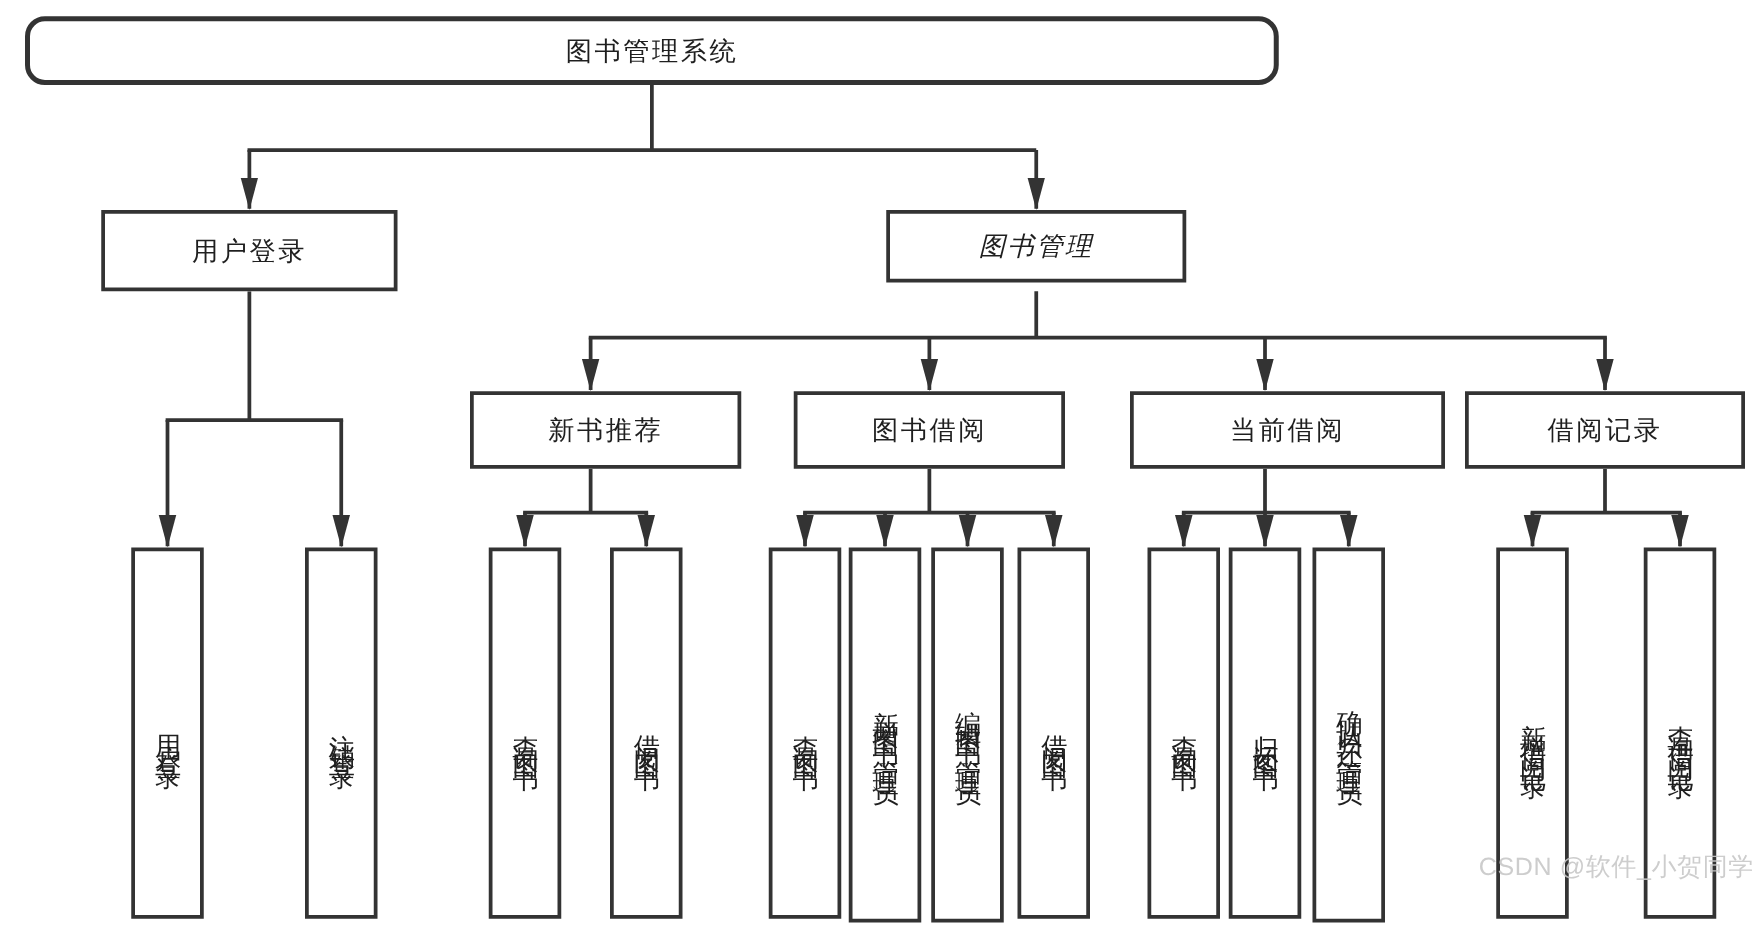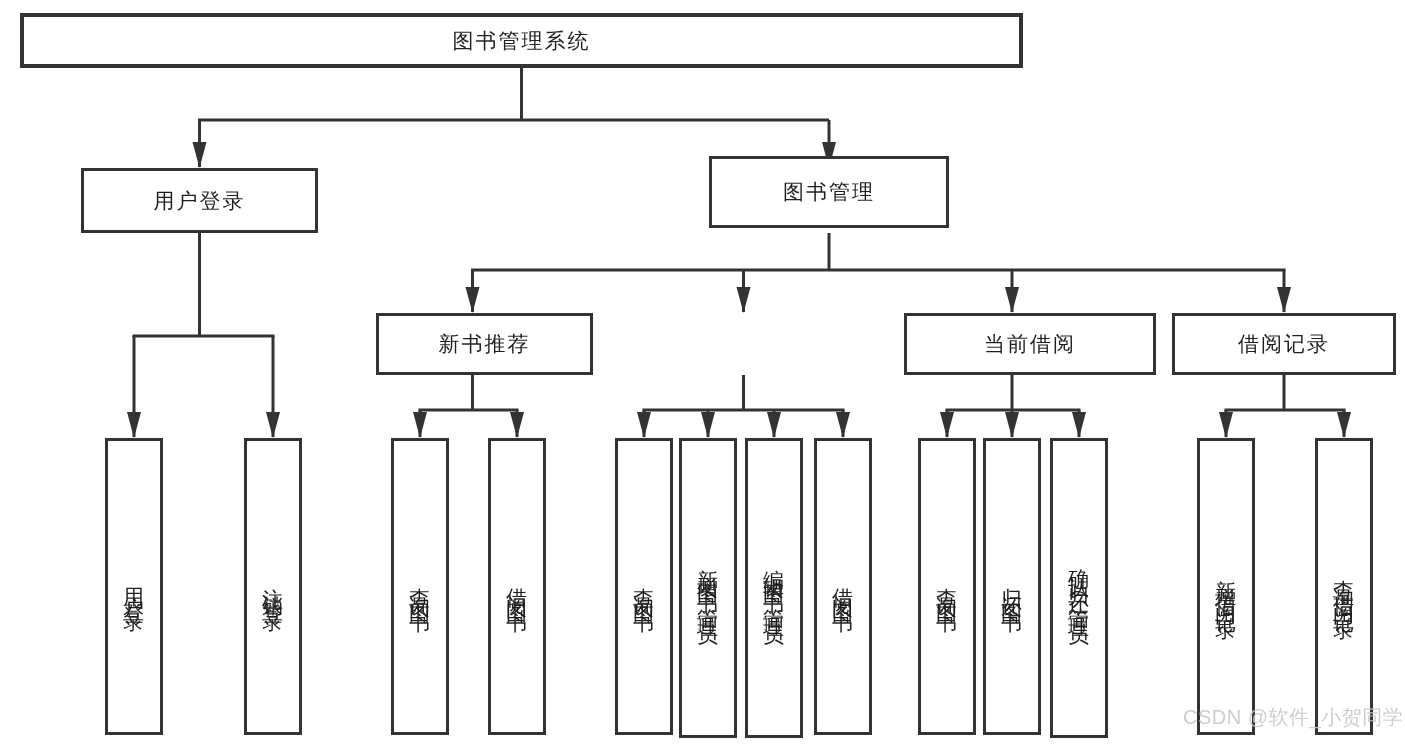--- a/index.html
+++ b/index.html
@@ -7,21 +7,21 @@
     position:relative; width:1405px; height:747px; background:#ffffff;
     font-family:"Liberation Sans", sans-serif; overflow:hidden;
   }
   .connectors { position:absolute; left:0; top:0; width:1405px; height:747px; z-index:1; }
   .node {
     position:absolute; box-sizing:border-box; background:#ffffff;
     border:3px solid #333333; color:#1f1f1f; z-index:2;
     display:flex; align-items:center; justify-content:center;
   }
   .h-node { font-size:21px; letter-spacing:2px; white-space:nowrap; }
-  .root-node { border-width:4px; }
+  .root-node { border-width:4px;border-radius:16px; }
   .v-node {
     writing-mode:vertical-rl; text-orientation:mixed;
     font-size:21px; letter-spacing:8px; line-height:1;
   }
   .watermark {
     position:absolute; z-index:5; font-size:20px; letter-spacing:0.5px;
     white-space:nowrap; opacity:0.9;
   }
 </style>
 </head>
@@ -72,26 +72,29 @@
     </g>
   </svg>
 
   <div class="node h-node root-node" style="left:20px; top:13px; width:1003px; height:55px;">
     <span>图书管理系统</span>
   </div>
 
   <div class="node h-node" style="left:81px; top:168px; width:237px; height:65px;">
     <span>用户登录</span>
   </div>
-  <div class="node h-node" style="left:709px; top:156px; width:240px; height:72px;">
+  <div class="node h-node" style="left:709px; top:168px; width:240px; height:58px;font-style:italic;">
     <span>图书管理</span>
   </div>
 
   <div class="node h-node" style="left:364px; top:313px; width:217px; height:62px;margin-left:12px;">
     <span>新书推荐</span>
+  </div>
+  <div class="node h-node" style="left:635px; top:313px; width:217px; height:62px;">
+    <span>图书借阅</span>
   </div>
   <div class="node h-node" style="left:904px; top:313px; width:252px; height:62px;">
     <span>当前借阅</span>
   </div>
   <div class="node h-node" style="left:1172px; top:313px; width:224px; height:62px;">
     <span>借阅记录</span>
   </div>
 
   <div class="node v-node" style="left:105px; top:438px; width:58px; height:297px;">
     <span>用户登录</span>
@@ -130,15 +133,15 @@
     <span>确认归还（管理员）</span>
   </div>
 
   <div class="node v-node" style="left:1197px; top:438px; width:58px; height:297px;">
     <span>新增借阅记录</span>
   </div>
   <div class="node v-node" style="left:1315px; top:438px; width:58px; height:297px;">
     <span>查询借阅记录</span>
   </div>
 
-  <div class="watermark" style="left:1183px; top:704px; color:#c8c8c8;">CSDN @软件_小贺同学</div>
+  <div class="watermark" style="left:1183px; top:680px; color:#c8c8c8;">CSDN @软件_小贺同学</div>
 
 </div>
 
 </body></html>

